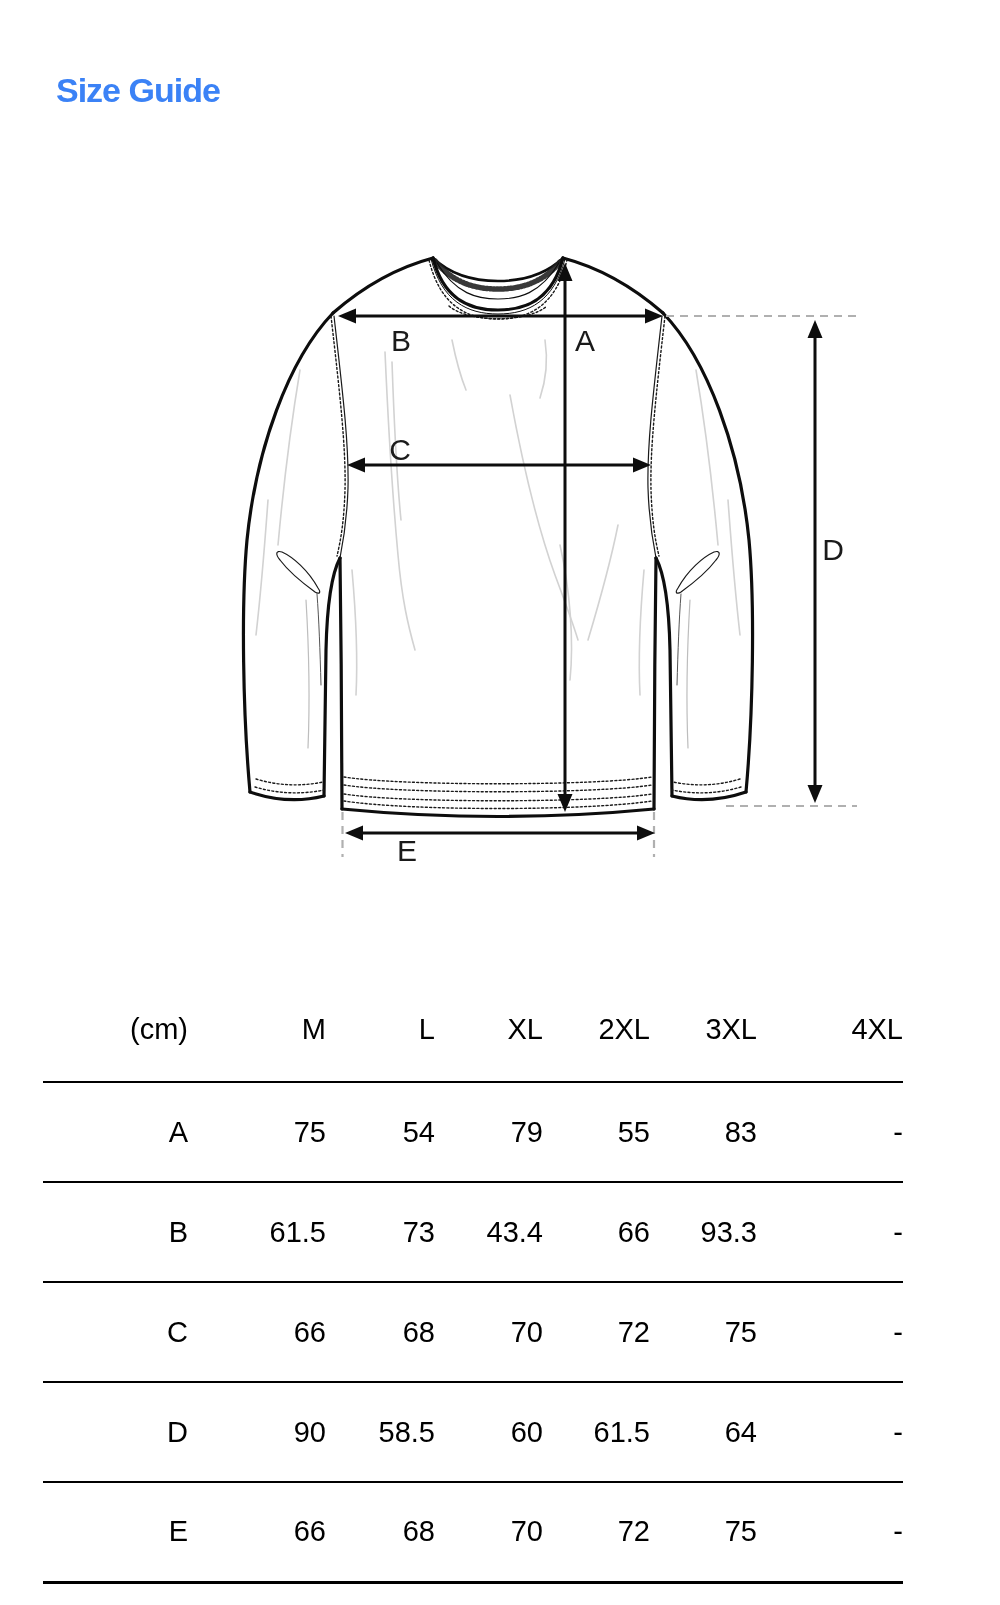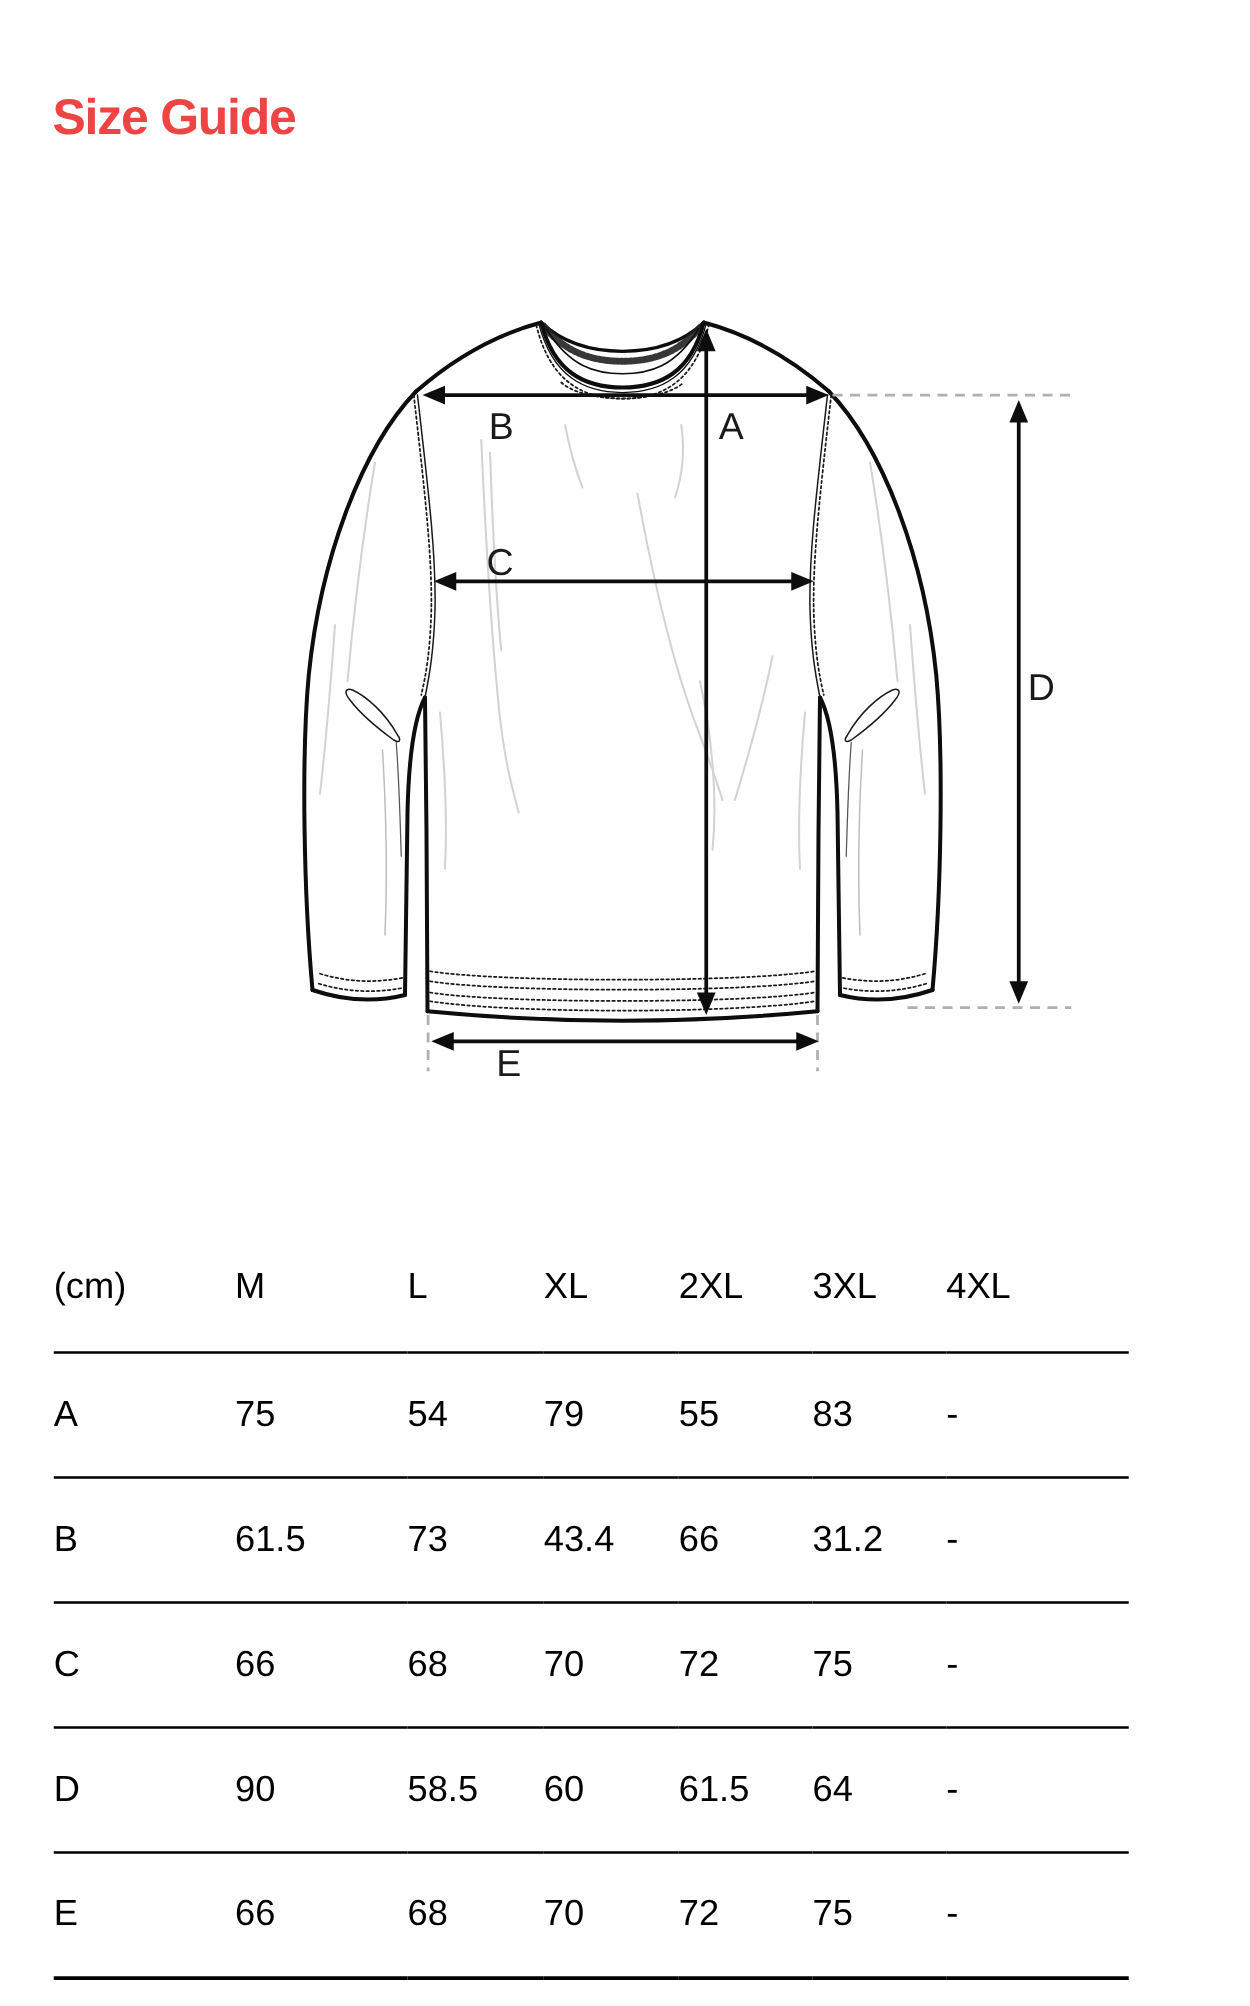--- a/index.html
+++ b/index.html
@@ -5,36 +5,36 @@
   html, body { margin:0; padding:0; }
   body {
     width:1000px; height:1605px;
     background:#ffffff;
     font-family:"Liberation Sans", sans-serif;
     color:#0a0a0a;
     position:relative;
     overflow:hidden;
   }
   .page-title {
-    position:absolute; left:42px; top:72px;
-    font-size:40px; font-weight:700; letter-spacing:-1px;
-    line-height:1.1; color:#ef4444;
+    position:absolute; left:56px; top:72px;
+    font-size:34px; font-weight:700; letter-spacing:-1px;
+    line-height:1.1; color:#3b82f6;
   }
   .diagram-wrap { position:absolute; left:220px; top:240px; width:660px; height:630px; }
   svg text {
     font-family:"Liberation Sans", sans-serif;
     font-size:30px; fill:#1a1a1a;
   }
   table.size-table {
     position:absolute; left:43px; top:978px; width:860px;
     border-collapse:collapse; table-layout:fixed;
     font-size:29px; color:#000;
   }
   table.size-table th, table.size-table td {
-    font-weight:400; text-align:left; vertical-align:middle; padding:0;
+    font-weight:400; text-align:right; vertical-align:middle; padding:0;
   }
   table.size-table thead tr { height:104px; border-bottom:2px solid #000; }
   table.size-table tbody tr { height:100px; border-bottom:2px solid #000; }
   table.size-table tbody tr:last-child { border-bottom:3px solid #000; }
 </style>
 </head>
 <body>
 
 <div class="page-title">Size Guide</div>
 
@@ -187,21 +187,21 @@
       <td>55</td>
       <td>83</td>
       <td>-</td>
     </tr>
     <tr>
       <th>B</th>
       <td>61.5</td>
       <td>73</td>
       <td>43.4</td>
       <td>66</td>
-      <td>31.2</td>
+      <td>93.3</td>
       <td>-</td>
     </tr>
     <tr>
       <th>C</th>
       <td>66</td>
       <td>68</td>
       <td>70</td>
       <td>72</td>
       <td>75</td>
       <td>-</td>

